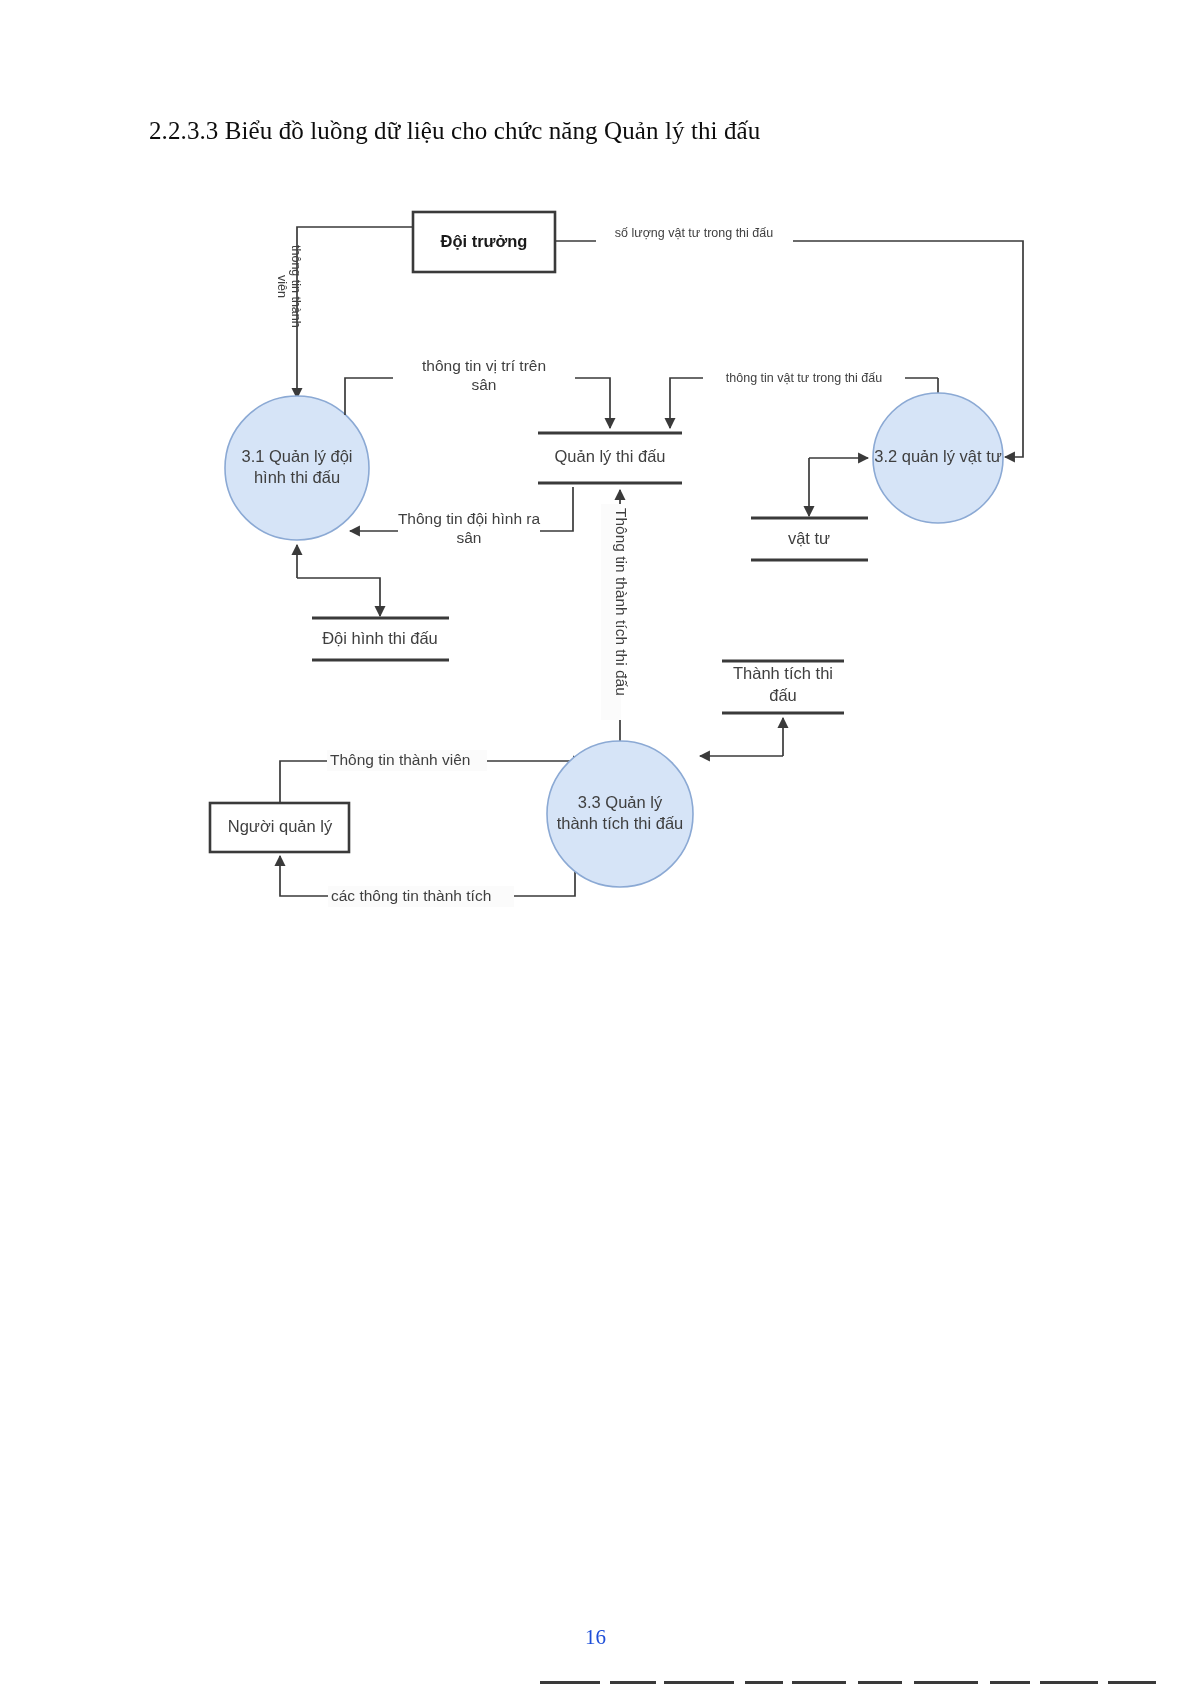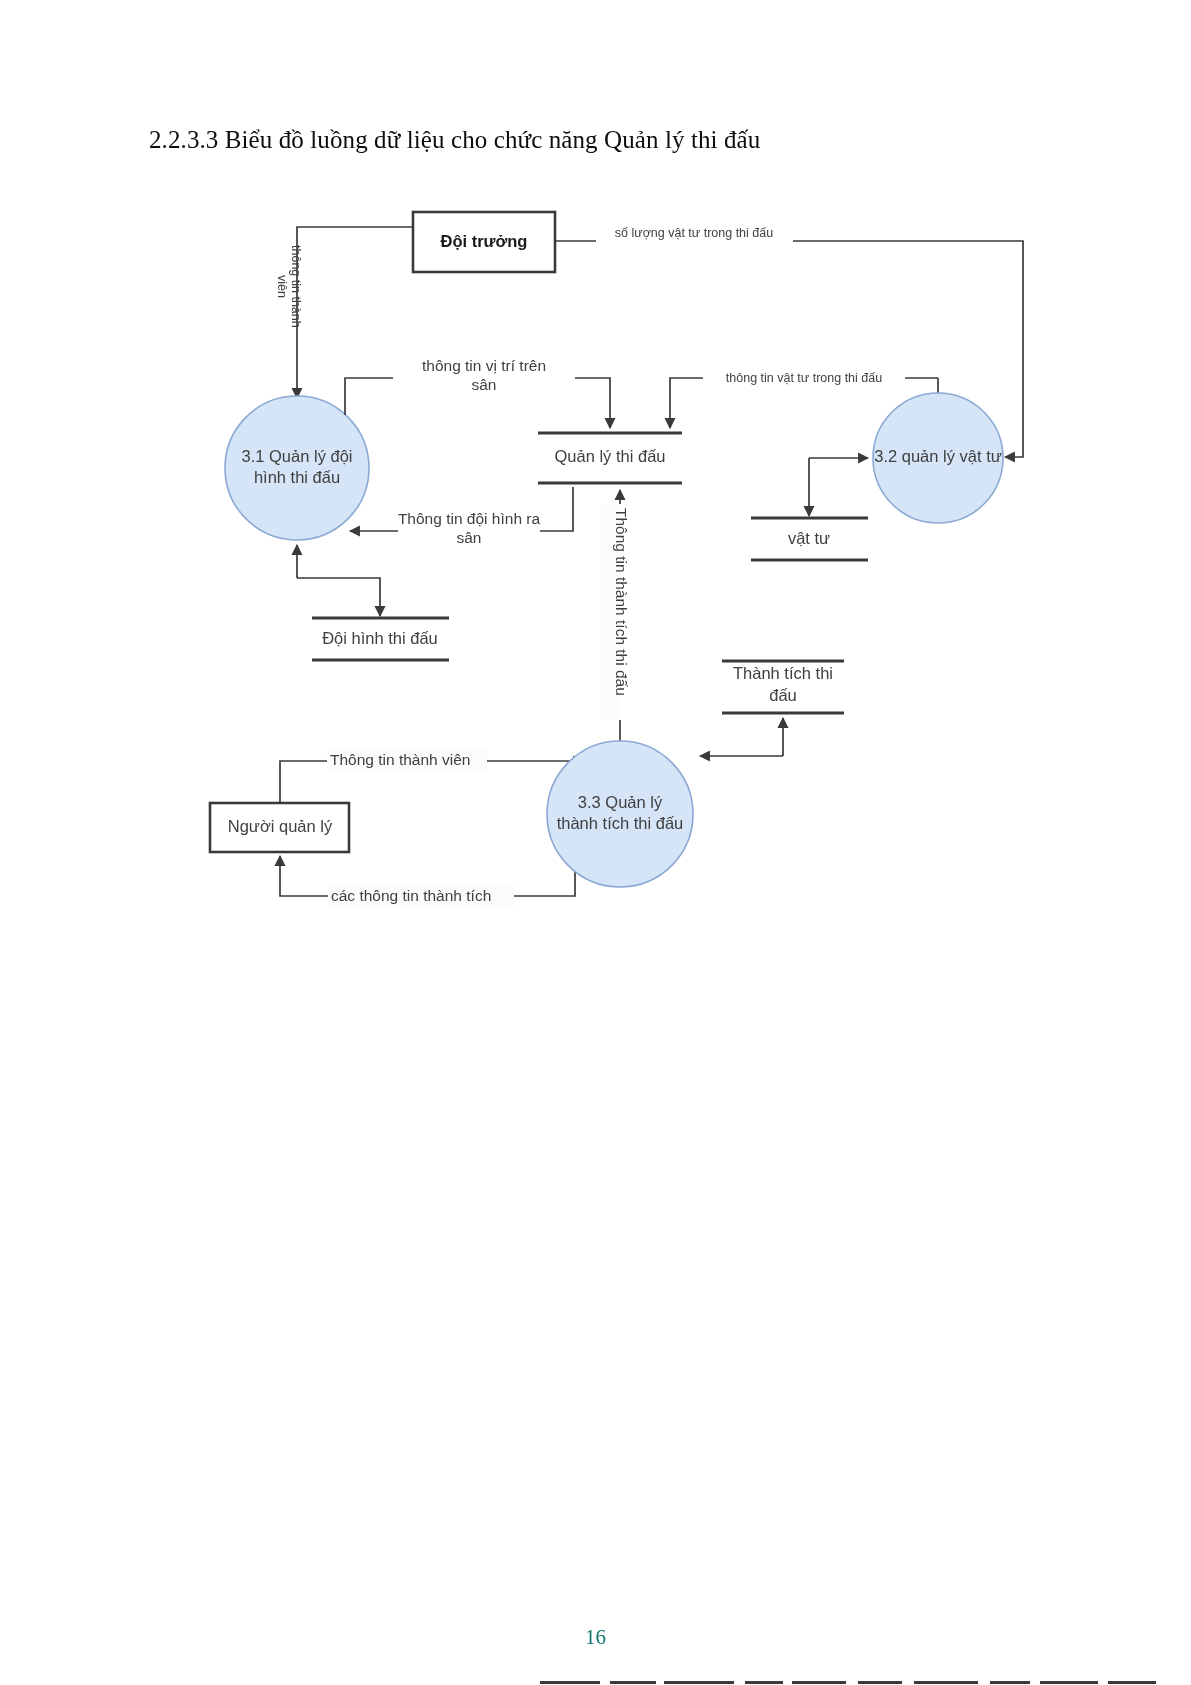--- a/index.html
+++ b/index.html
@@ -11,42 +11,42 @@
     position: relative;
     overflow: hidden;
   }
   #page {
     position: absolute;
     inset: 0;
   }
   #doc-title {
     position: absolute;
     left: 149px;
-    top: 126px;
+    top: 117px;
     width: 900px;
     font-family: "Liberation Serif", serif;
     font-size: 25px;
     color: #0d0d0d;
     letter-spacing: 0.1px;
     white-space: nowrap;
   }
   #diagram {
     position: absolute;
     left: 0;
     top: 0;
   }
   #page-number {
     position: absolute;
     left: 0;
     top: 1625px;
     width: 1191px;
     text-align: center;
     font-family: "Liberation Serif", serif;
     font-size: 21px;
-    color: #0f766e;
+    color: #1d4ed8;
   }
   #footer-rule {
     position: absolute;
     left: 540px;
     top: 1681px;
     width: 640px;
     height: 4px;
     overflow: hidden;
   }
   #footer-rule .seg {

